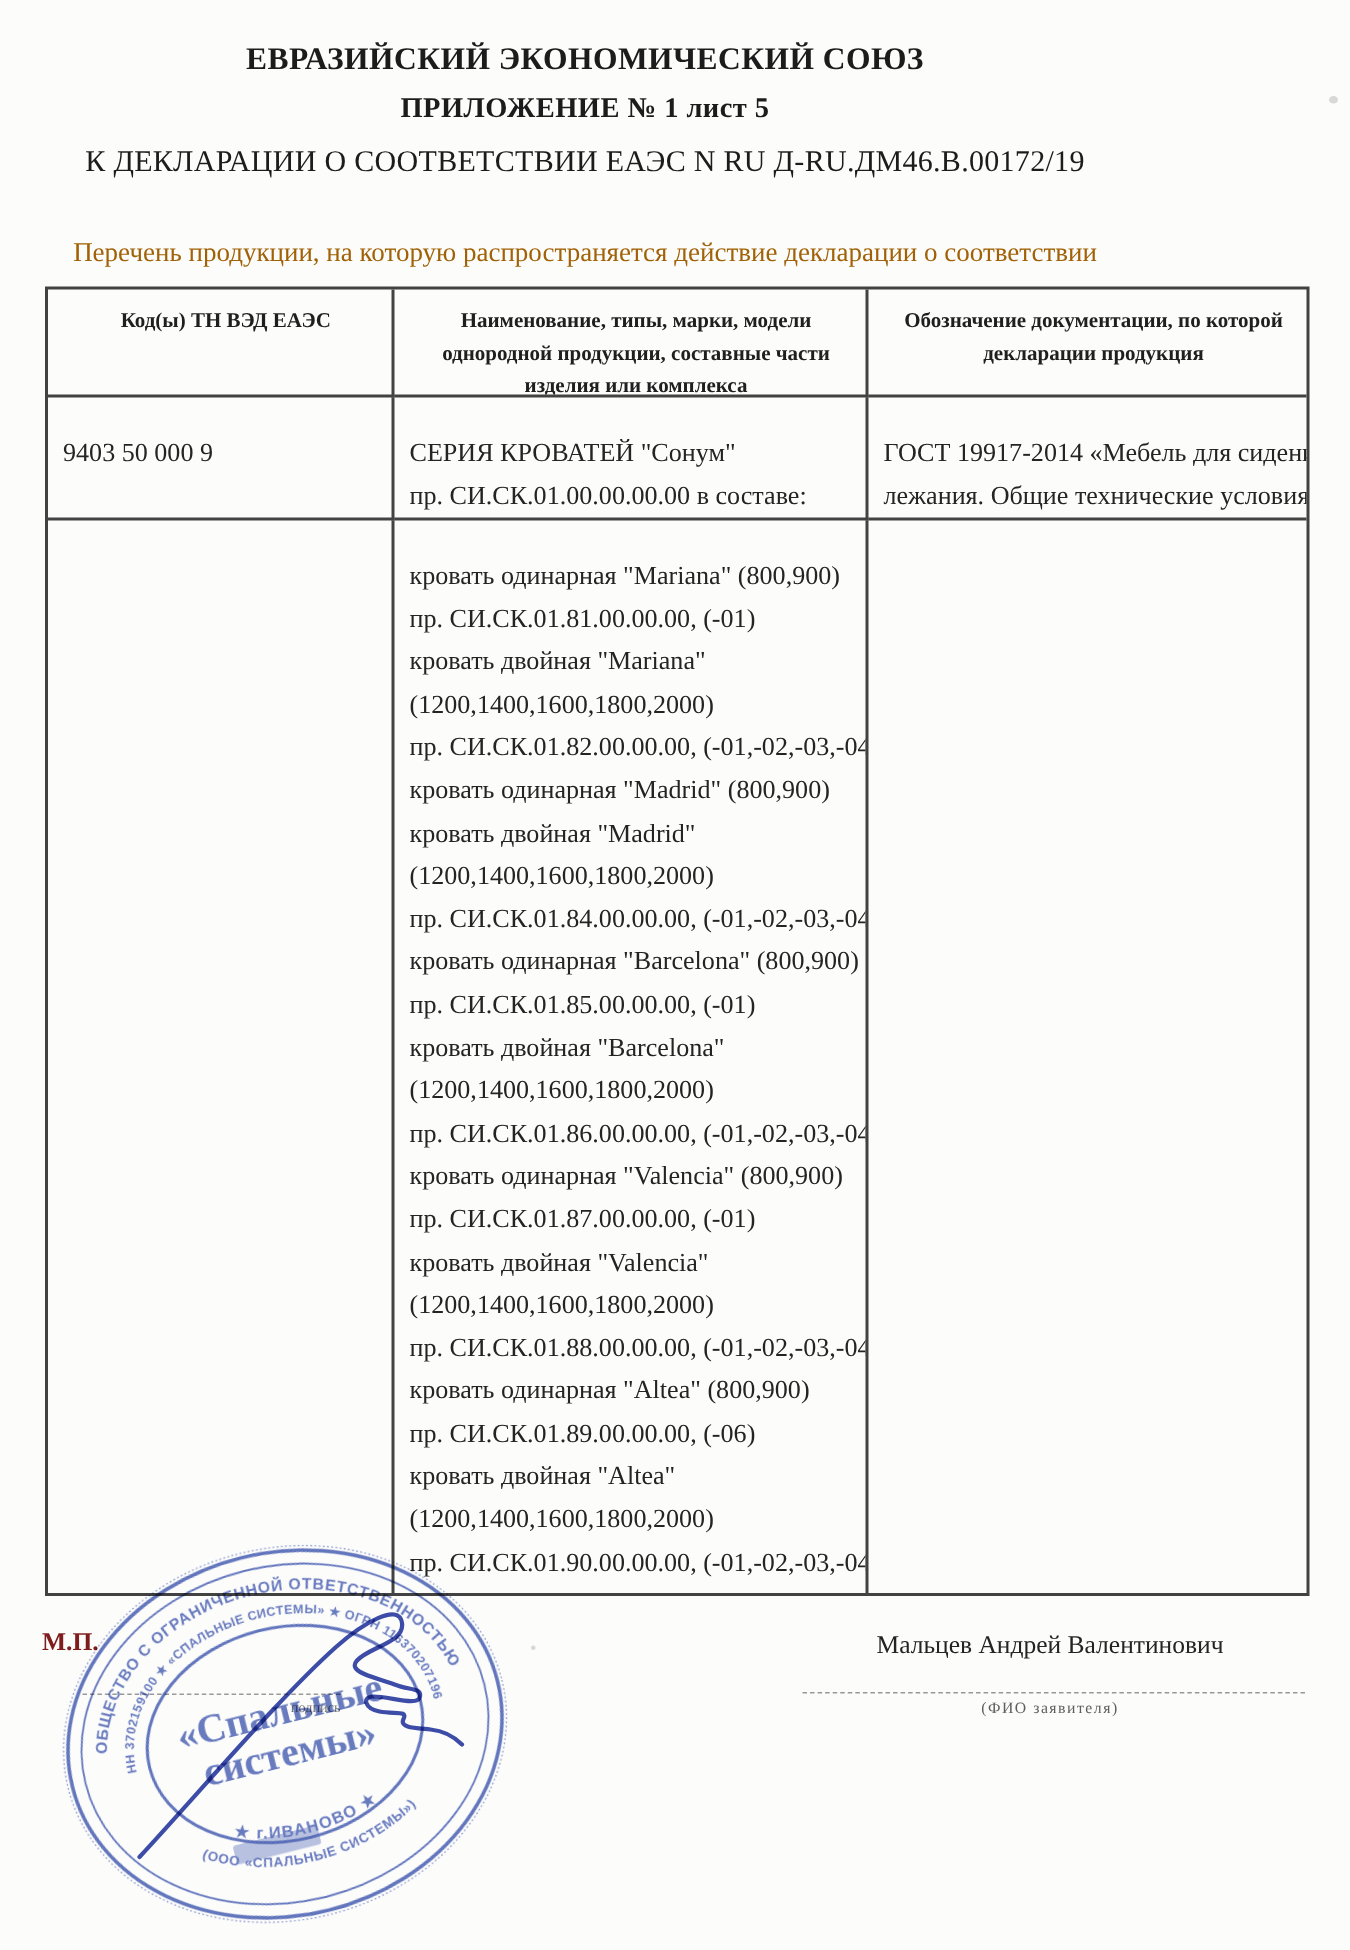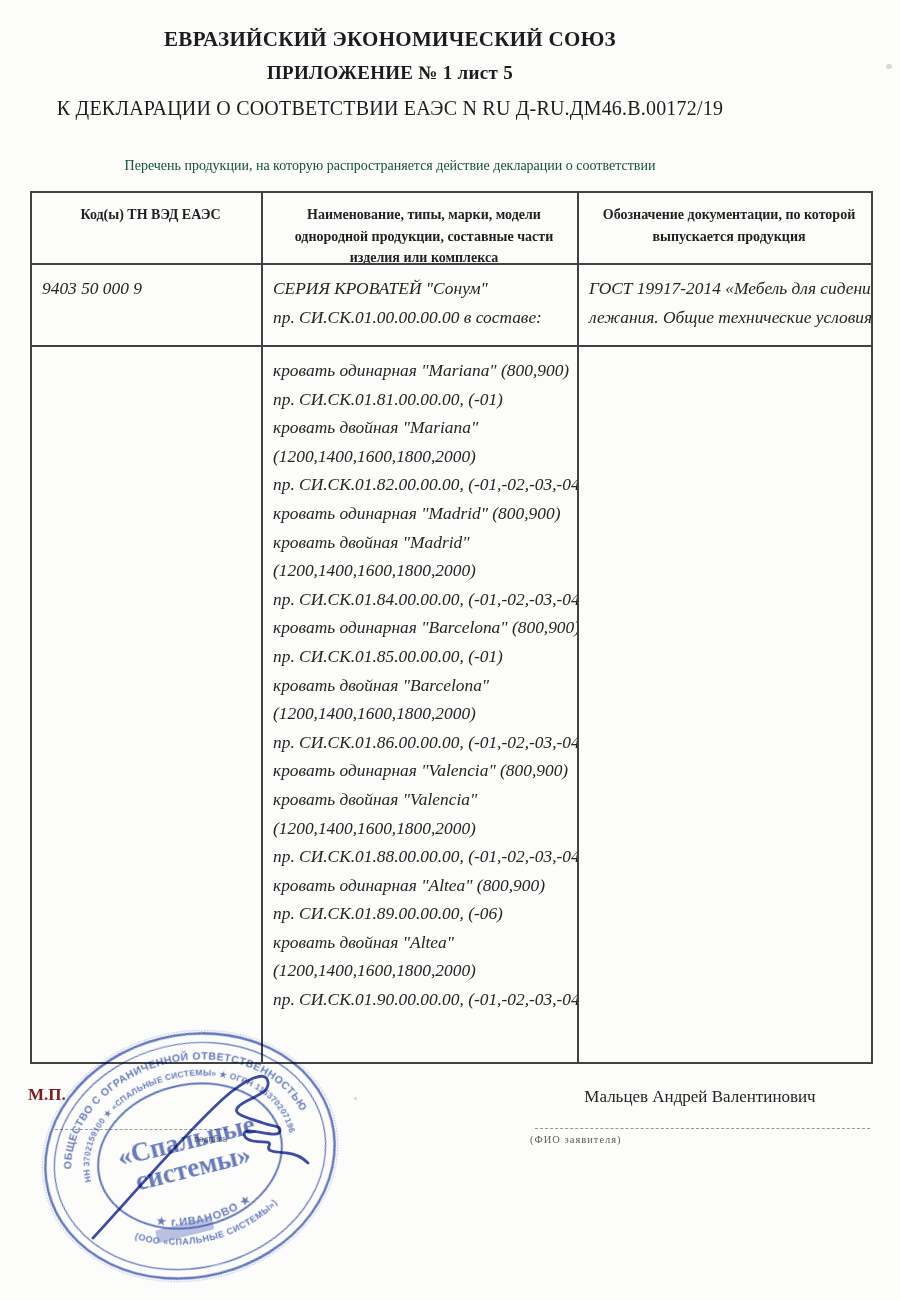--- a/index.html
+++ b/index.html
@@ -7,48 +7,48 @@
     width:900px;height:1300px;position:relative;overflow:hidden;
     background:#fcfcfb;
     font-family:"Liberation Serif","DejaVu Serif",serif;
     color:#222;
   }
   .abs{position:absolute;}
   .ctr{left:0;width:780px;text-align:center;}
   .title1{top:27px;font-size:21px;font-weight:bold;letter-spacing:.3px;color:#1c1c1c;}
   .title2{top:62px;font-size:19px;font-weight:bold;letter-spacing:.3px;color:#1c1c1c;}
   .title3{top:97px;font-size:20px;font-weight:normal;letter-spacing:.2px;color:#1c1c1c;}
-  .caption{top:158px;font-size:14px;color:#14532d;text-align:center;}
+  .caption{top:158px;font-size:18px;color:#a16207;text-align:center;}
 
   
   .doc-table{
     left:30px;top:191px;width:839px;height:869px;
     border:2px solid #424242;
     display:grid;
     grid-template-columns:231px 316px 1fr;
     grid-template-rows:72px 82px 1fr;
     background:transparent;
   }
   .cell{box-sizing:border-box;overflow:hidden;}
   .b-r{border-right:2px solid #424242;}
   .b-b{border-bottom:2px solid #424242;}
   .th{
     font-weight:bold;font-size:14px;line-height:1.55;
     text-align:center;padding:11px 6px 0 14px;color:#1f1f1f;
   }
-  .td{font-size:17.4px;line-height:28.6px;color:#242424;padding:9px 4px 0 10px;font-style:italic;}
+  .td{font-size:17.4px;line-height:28.6px;color:#242424;padding:22px 4px 0 10px;}
   .td .tline{white-space:nowrap;}
 
   
   .mp{left:28px;top:1085px;font-size:17px;font-weight:bold;color:#7f1d1d;z-index:1;}
   .sig-line-left{left:55px;top:1129px;width:172px;border-bottom:1px dashed #9a9a9a;height:0;z-index:1;}
   .sig-cap-left{left:55px;top:1134px;width:172px;text-align:right;font-size:9.5px;color:#777;z-index:1;}
   .applicant-name{left:530px;top:1087px;width:340px;text-align:center;font-size:17px;color:#232323;}
   .sig-line-right{left:535px;top:1128px;width:335px;border-bottom:1px dashed #979797;height:0;}
-  .sig-cap-right{left:530px;top:1134px;width:340px;font-size:10.5px;color:#5e5e5e;letter-spacing:1px;}
+  .sig-cap-right{left:530px;top:1134px;width:340px;text-align:center;font-size:10.5px;color:#5e5e5e;letter-spacing:1px;}
 
   .stamp-wrap{
     left:40px;top:1030px;width:300px;height:252px;z-index:2;
     transform:rotate(-14deg);transform-origin:50% 50%;
     mix-blend-mode:multiply;opacity:.9;filter:blur(.3px);
   }
   .sign-overlay{left:0;top:0;width:900px;height:1300px;z-index:3;mix-blend-mode:multiply;pointer-events:none;}
 
   .speck{background:#b9b9b9;border-radius:50%;opacity:.55;}
 </style>
@@ -57,21 +57,21 @@
 
 <div class="abs ctr title1">ЕВРАЗИЙСКИЙ ЭКОНОМИЧЕСКИЙ СОЮЗ</div>
 <div class="abs ctr title2">ПРИЛОЖЕНИЕ № 1 лист 5</div>
 <div class="abs ctr title3">К ДЕКЛАРАЦИИ О СООТВЕТСТВИИ ЕАЭС N RU Д-RU.ДМ46.В.00172/19</div>
 <div class="abs ctr caption">Перечень продукции, на которую распространяется действие декларации о соответствии</div>
 
 <div class="abs doc-table">
 
   <div class="cell th b-r b-b">Код(ы) ТН ВЭД ЕАЭС</div>
   <div class="cell th b-r b-b">Наименование, типы, марки, модели однородной продукции, составные части изделия или комплекса</div>
-  <div class="cell th b-b">Обозначение документации, по которой выпускается продукция</div>
+  <div class="cell th b-b">Обозначение документации, по которой декларации продукция</div>
 
   <div class="cell td b-r b-b">9403 50 000 9</div>
   <div class="cell td b-r b-b">
       <div class="tline">СЕРИЯ КРОВАТЕЙ "Сонум"</div>
       <div class="tline">пр. СИ.СК.01.00.00.00.00 в составе:</div>
     </div>
   <div class="cell td b-b">
       <div class="tline">ГОСТ 19917-2014 «Мебель для сидения и</div>
       <div class="tline">лежания. Общие технические условия»</div>
     </div>
@@ -86,20 +86,21 @@
       <div class="tline">кровать одинарная "Madrid" (800,900)</div>
       <div class="tline">кровать двойная "Madrid"</div>
       <div class="tline">(1200,1400,1600,1800,2000)</div>
       <div class="tline">пр. СИ.СК.01.84.00.00.00, (-01,-02,-03,-04)</div>
       <div class="tline">кровать одинарная "Barcelona" (800,900)</div>
       <div class="tline">пр. СИ.СК.01.85.00.00.00, (-01)</div>
       <div class="tline">кровать двойная "Barcelona"</div>
       <div class="tline">(1200,1400,1600,1800,2000)</div>
       <div class="tline">пр. СИ.СК.01.86.00.00.00, (-01,-02,-03,-04)</div>
       <div class="tline">кровать одинарная "Valencia" (800,900)</div>
+      <div class="tline">пр. СИ.СК.01.87.00.00.00, (-01)</div>
       <div class="tline">кровать двойная "Valencia"</div>
       <div class="tline">(1200,1400,1600,1800,2000)</div>
       <div class="tline">пр. СИ.СК.01.88.00.00.00, (-01,-02,-03,-04)</div>
       <div class="tline">кровать одинарная "Altea" (800,900)</div>
       <div class="tline">пр. СИ.СК.01.89.00.00.00, (-06)</div>
       <div class="tline">кровать двойная "Altea"</div>
       <div class="tline">(1200,1400,1600,1800,2000)</div>
       <div class="tline">пр. СИ.СК.01.90.00.00.00, (-01,-02,-03,-04)</div>
     </div>
   <div class="cell td"></div>

